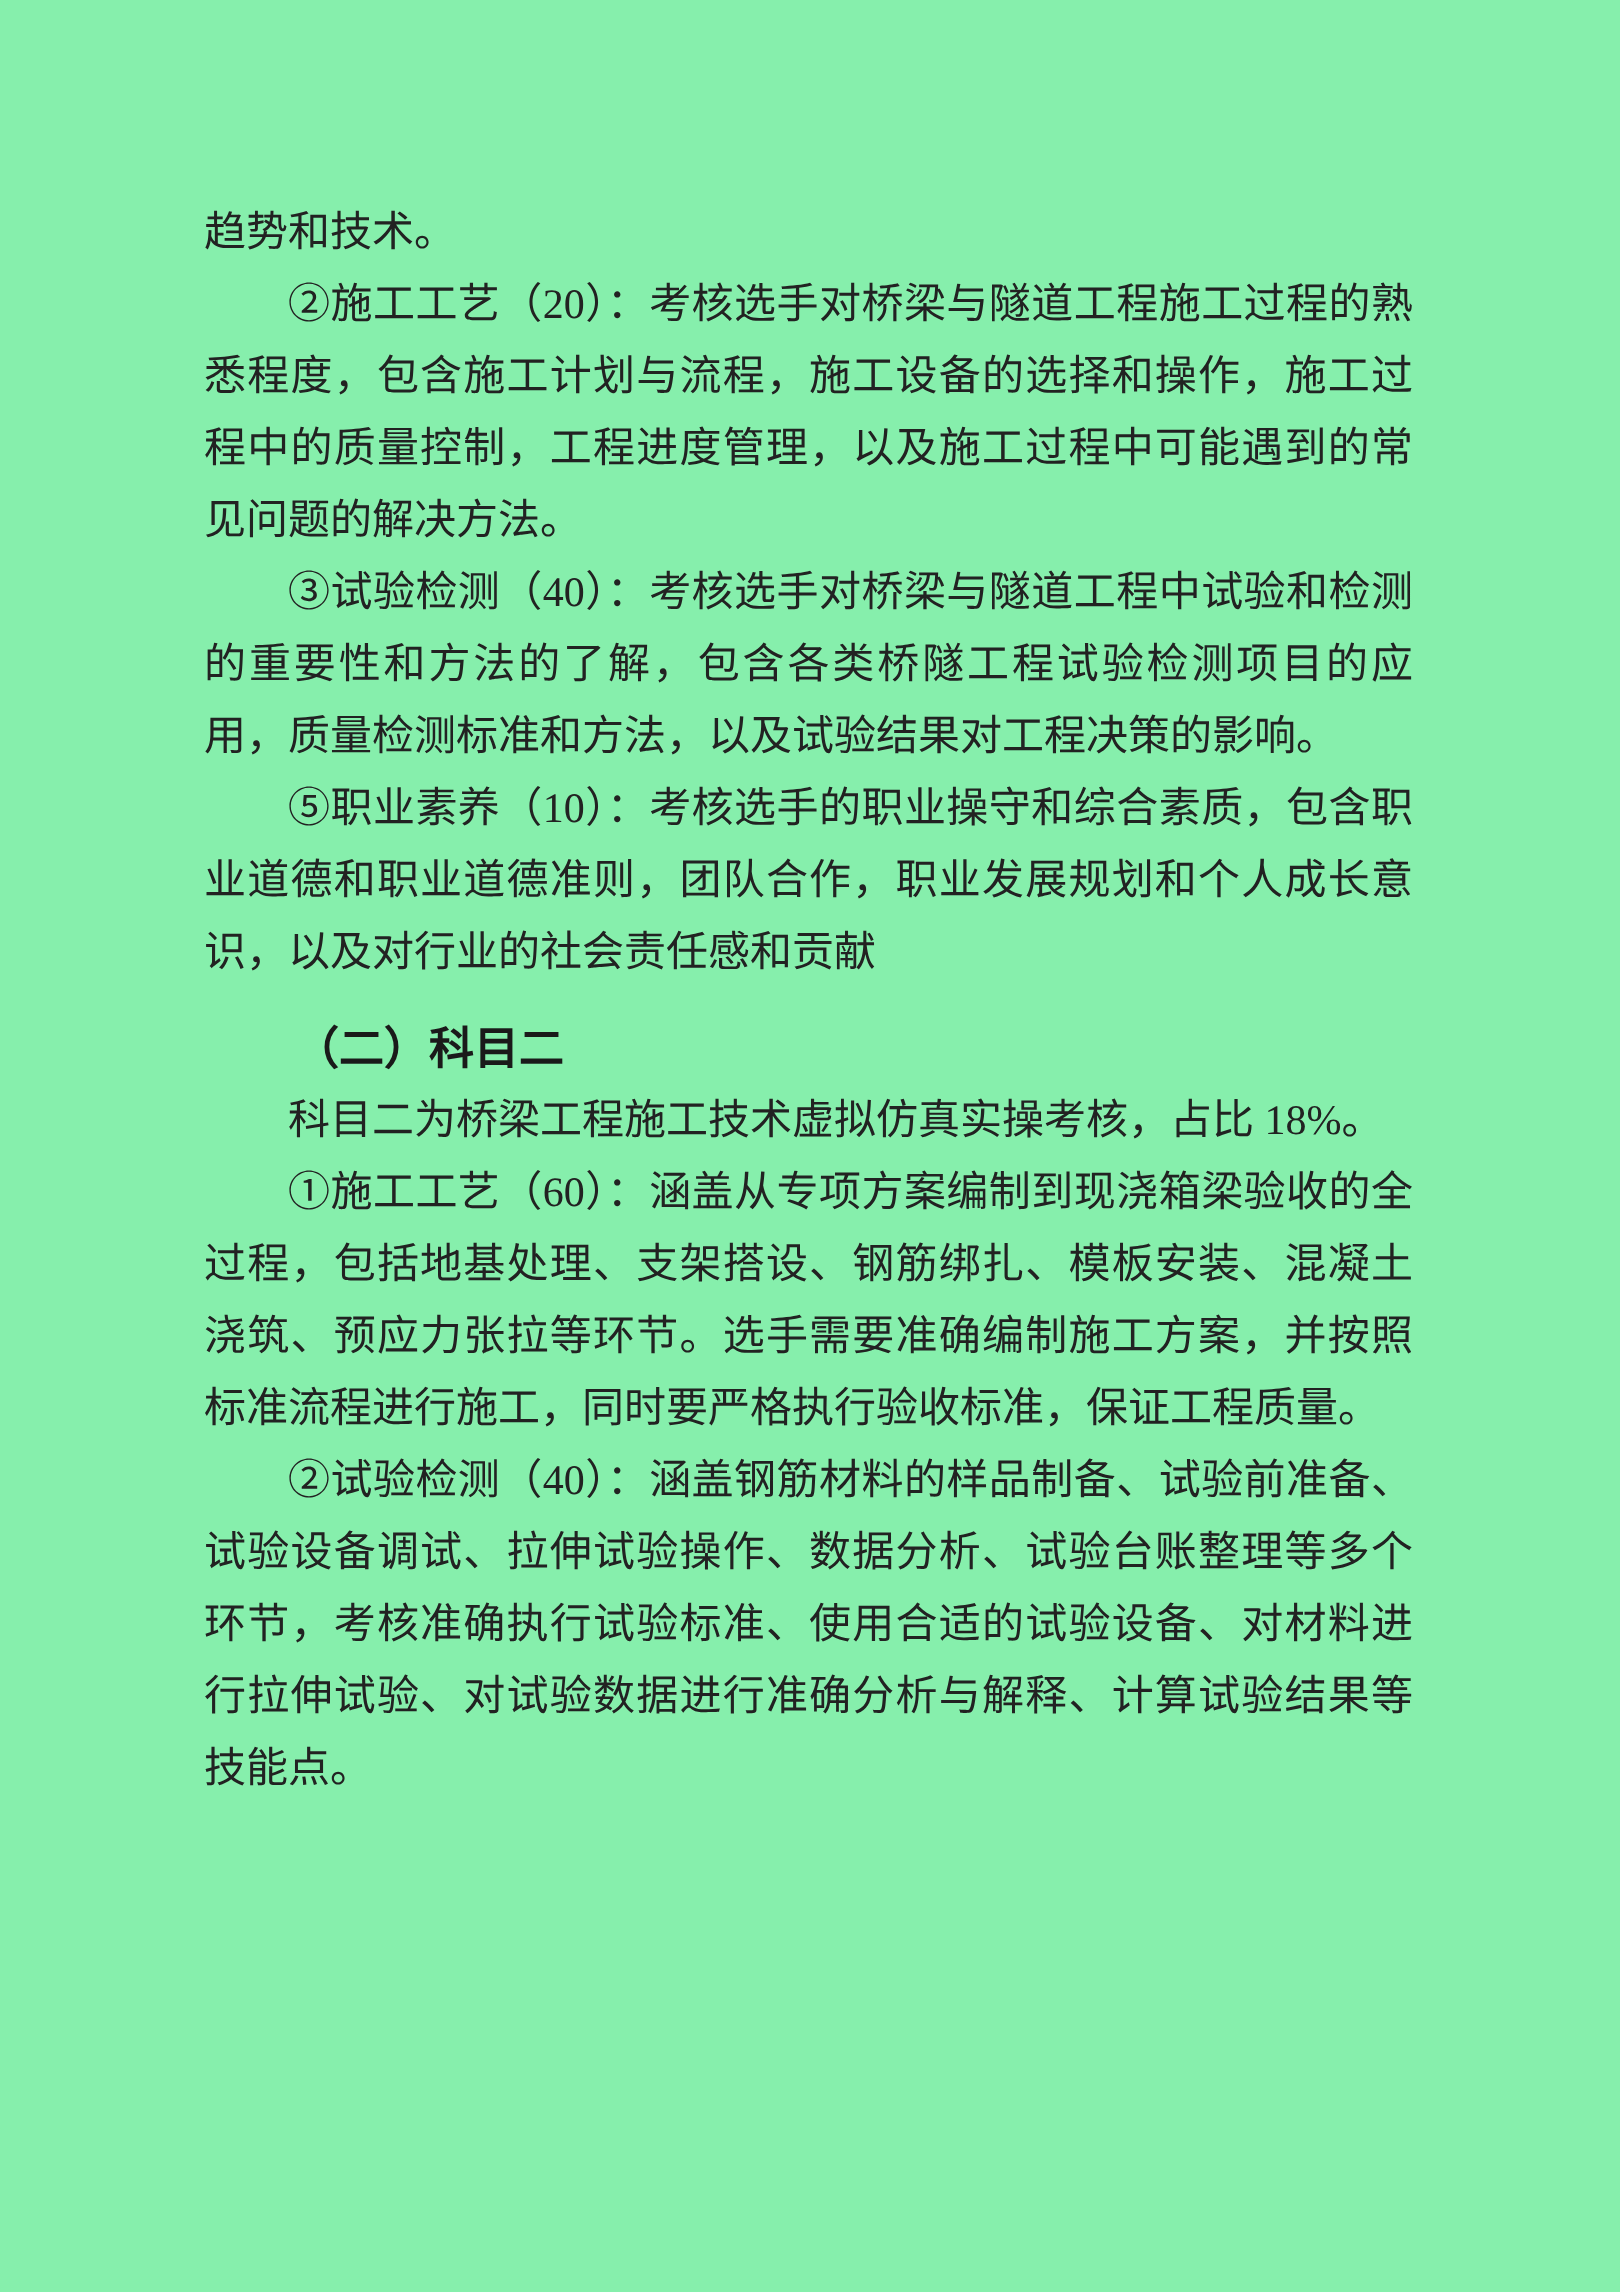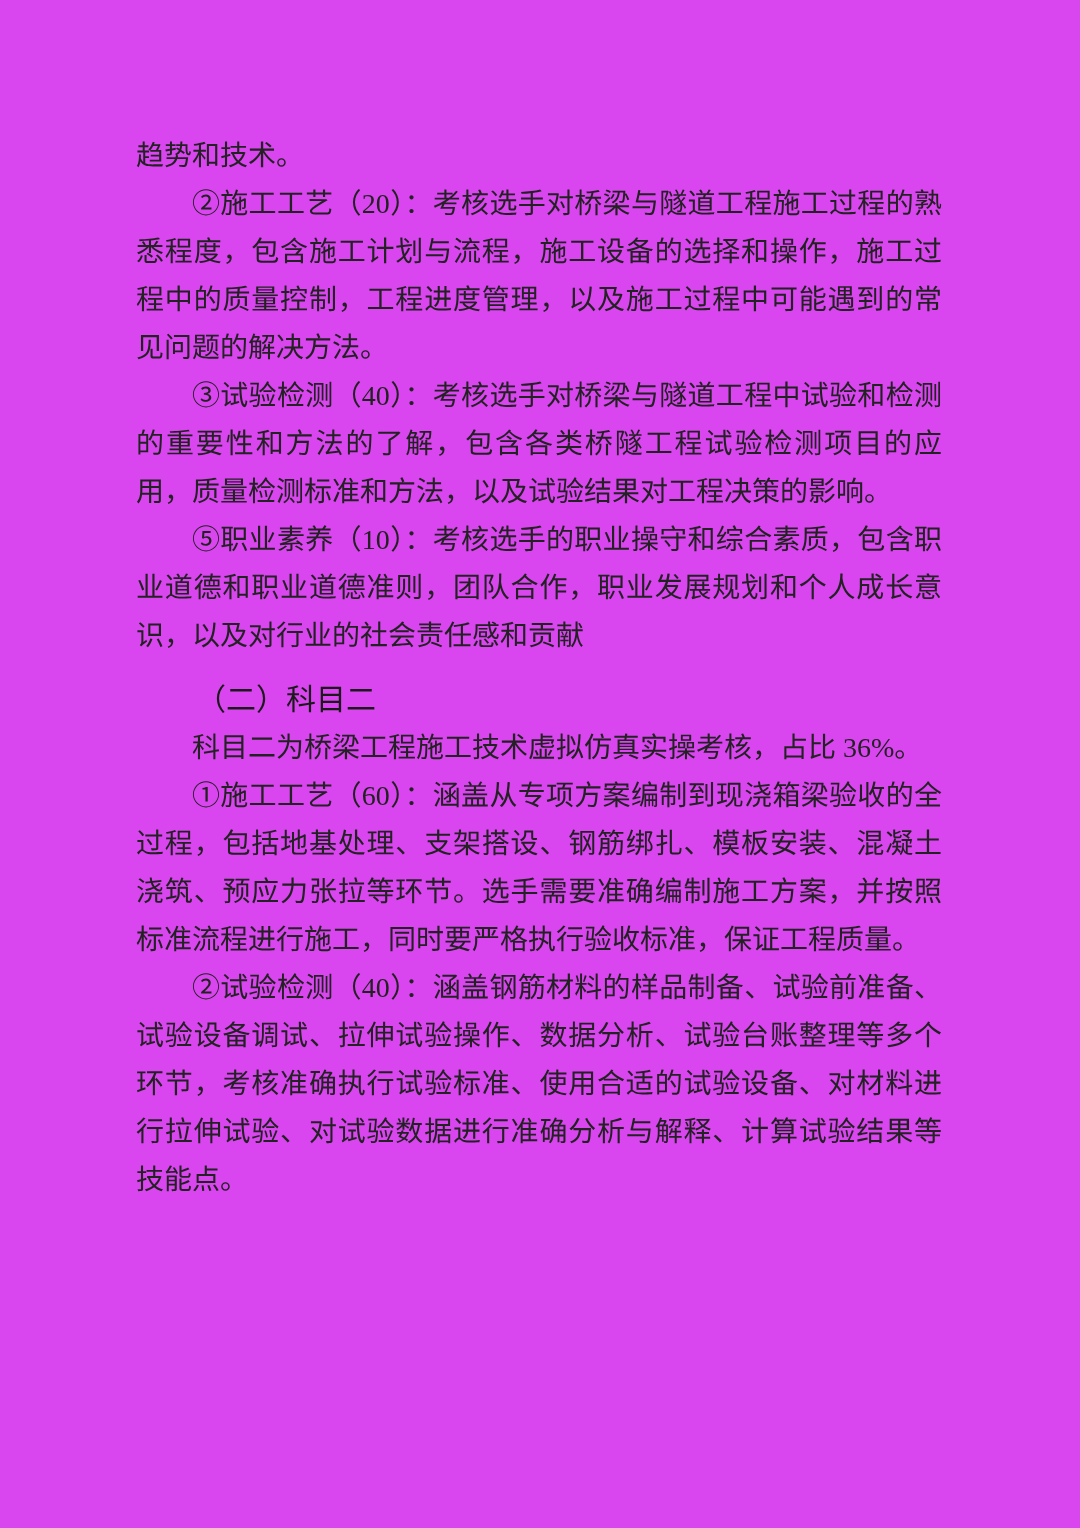--- a/index.html
+++ b/index.html
@@ -9,21 +9,21 @@
   body {
     width: 1080px;
     height: 1528px;
     background: #ffffff;
     font-family: "Liberation Serif", serif;
   }
   .page {
     position: relative;
     width: 1080px;
     height: 1528px;
-    background: #d946ef;
+    background: #86efac;
     overflow: hidden;
     color: #222222;
   }
   .content {
     position: absolute;
     left: 136px;
     top: 132px;
     width: 806px;
   }
   .para {
@@ -35,21 +35,21 @@
     color: #222222;
     word-break: break-all;
   }
   .para.indent {
     text-indent: 2em;
   }
   .section-heading {
     margin: 16px 0 0 0;
     font-size: 30px;
     line-height: 48px;
-    font-weight: normal;
+    font-weight: bold;
     text-indent: 2em;
     color: #1a1a1a;
   }
 </style>
 </head>
 <body>
 
 <div class="page">
   <div class="content">
 
@@ -57,20 +57,20 @@
 
     <p class="para indent">②施工工艺（20）：考核选手对桥梁与隧道工程施工过程的熟悉程度，包含施工计划与流程，施工设备的选择和操作，施工过程中的质量控制，工程进度管理，以及施工过程中可能遇到的常见问题的解决方法。</p>
 
     <p class="para indent">③试验检测（40）：考核选手对桥梁与隧道工程中试验和检测的重要性和方法的了解，包含各类桥隧工程试验检测项目的应用，质量检测标准和方法，以及试验结果对工程决策的影响。</p>
 
 
     <p class="para indent">⑤职业素养（10）：考核选手的职业操守和综合素质，包含职业道德和职业道德准则，团队合作，职业发展规划和个人成长意识，以及对行业的社会责任感和贡献</p>
 
     <h3 class="section-heading">（二）科目二</h3>
 
-    <p class="para indent">科目二为桥梁工程施工技术虚拟仿真实操考核，占比 36%。</p>
+    <p class="para indent">科目二为桥梁工程施工技术虚拟仿真实操考核，占比 18%。</p>
 
     <p class="para indent">①施工工艺（60）：涵盖从专项方案编制到现浇箱梁验收的全过程，包括地基处理、支架搭设、钢筋绑扎、模板安装、混凝土浇筑、预应力张拉等环节。选手需要准确编制施工方案，并按照标准流程进行施工，同时要严格执行验收标准，保证工程质量。</p>
 
     <p class="para indent">②试验检测（40）：涵盖钢筋材料的样品制备、试验前准备、试验设备调试、拉伸试验操作、数据分析、试验台账整理等多个环节，考核准确执行试验标准、使用合适的试验设备、对材料进行拉伸试验、对试验数据进行准确分析与解释、计算试验结果等技能点。</p>
 
   </div>
 </div>
 
 </body></html>

